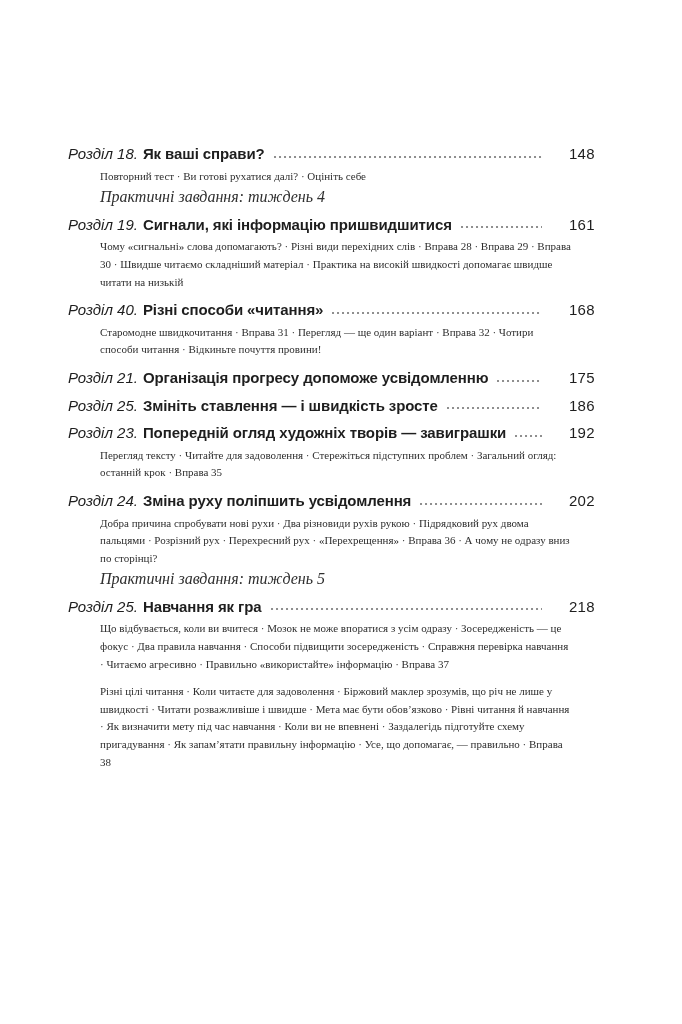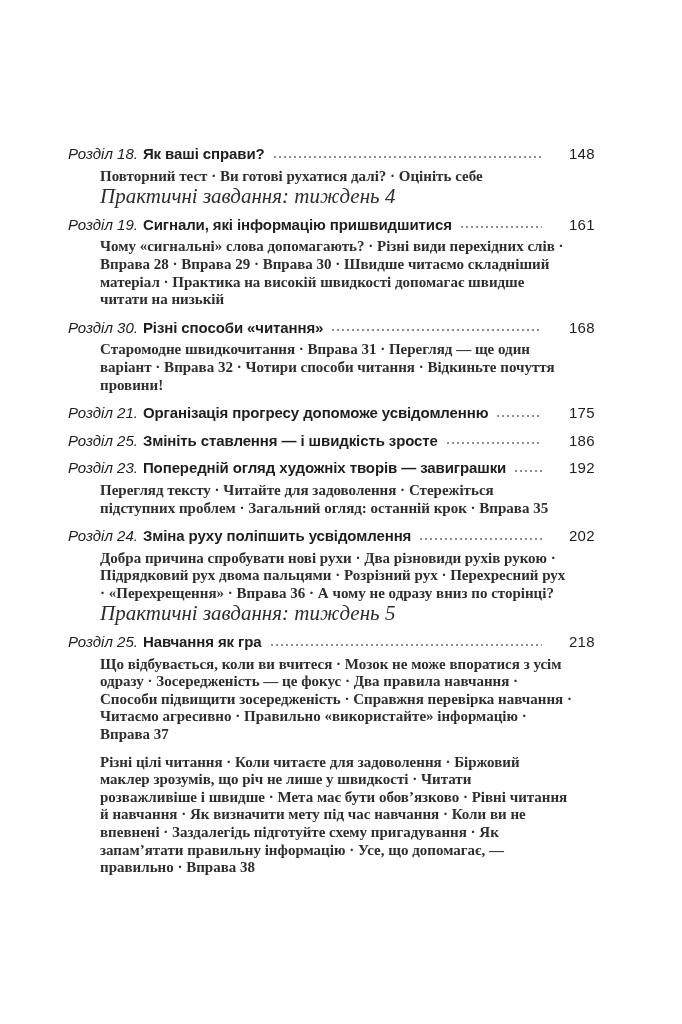--- a/index.html
+++ b/index.html
@@ -57,30 +57,29 @@
   .pagenum {
     min-width: 32px;
     text-align: center;
     font-weight: 400;
     letter-spacing: 0.4px;
     white-space: nowrap;
   }
   .desc {
     margin: 0 0 0 32px;
     max-width: 472px;
-    font-size: 15px;
+    font-size: 11px;
     line-height: 17.6px;
     color: var(--body-color);
-    font-weight: bold;
   }
   .practice {
     margin: 3px 0 0 32px;
     max-width: 472px;
     font-style: italic;
-    font-size: 21px;
+    font-size: 16px;
     line-height: 17.6px;
     color: var(--body-color);
   }
 </style>
 </head>
 <body>
 
 <div class="page">
   <main class="toc" id="toc">
       <div class="entry">
@@ -97,21 +96,21 @@
         <div class="head">
           <span class="label">Розділ 19.</span>
           <span class="title">Сигнали, які інформацію пришвидшитися</span>
           <span class="leader"></span>
           <span class="pagenum">161</span>
         </div>
         <p class="desc">Чому «сигнальні» слова допомагають? · Різні види перехідних слів · Вправа 28 · Вправа 29 · Вправа 30 · Швидше читаємо складніший матеріал · Практика на високій швидкості допомагає швидше читати на низькій</p>
       </div>
       <div class="entry">
         <div class="head">
-          <span class="label">Розділ 30.</span>
+          <span class="label">Розділ 40.</span>
           <span class="title">Різні способи «читання»</span>
           <span class="leader"></span>
           <span class="pagenum">168</span>
         </div>
         <p class="desc">Старомодне швидкочитання · Вправа 31 · Перегляд — ще один варіант · Вправа 32 · Чотири способи читання · Відкиньте почуття провини!</p>
       </div>
       <div class="entry">
         <div class="head">
           <span class="label">Розділ 21.</span>
           <span class="title">Організація прогресу допоможе усвідомленню</span>

